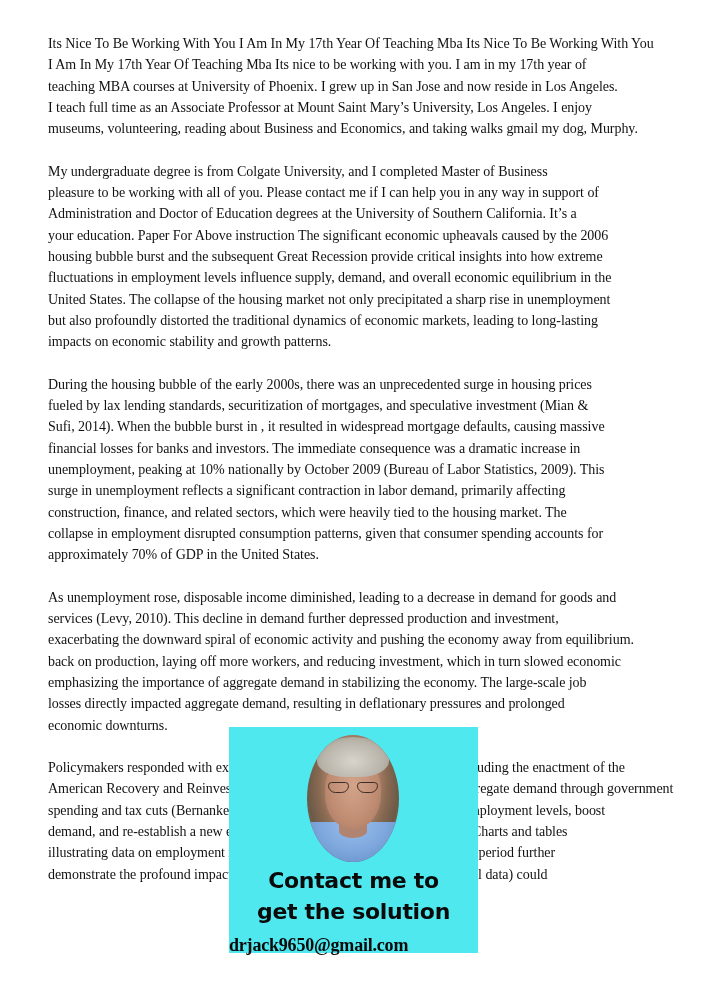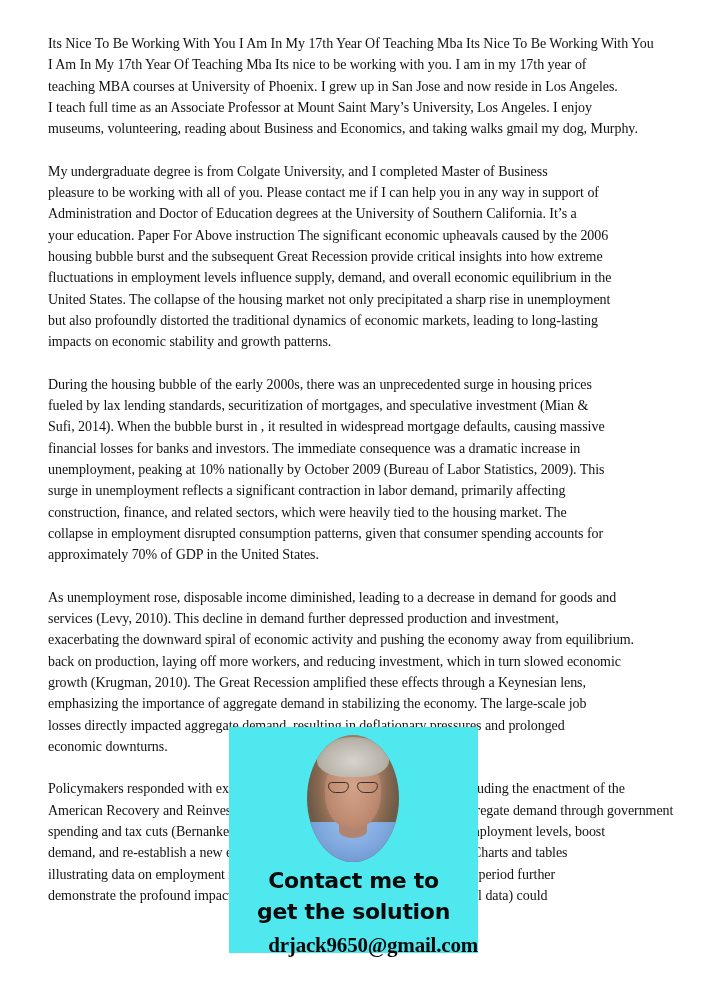--- a/index.html
+++ b/index.html
@@ -103,24 +103,24 @@
       font-size: 22px;
       line-height: 31px;
       color: #0a0a0a;
       letter-spacing: -0.3px;
     }
     .promo-email {
       position: absolute;
       left: 0;
       top: 205px;
       width: 249px;
-      text-align: right;
+      text-align: left;
       font-family: "Liberation Serif", "DejaVu Serif", serif;
       font-weight: bold;
-      font-size: 21px;
+      font-size: 18px;
       line-height: 26px;
       color: #0a0a0a;
       letter-spacing: -0.2px;
     }
   </style>
 </head>
 <body>
 
 <div class="page">
   <p class="para">
@@ -150,21 +150,20 @@
     <span class="line">surge in unemployment reflects a significant contraction in labor demand, primarily affecting</span>
     <span class="line">construction, finance, and related sectors, which were heavily tied to the housing market. The</span>
     <span class="line">collapse in employment disrupted consumption patterns, given that consumer spending accounts for</span>
     <span class="line">approximately 70% of GDP in the United States.</span>
   </p>
   <p class="para">
     <span class="line">As unemployment rose, disposable income diminished, leading to a decrease in demand for goods and</span>
     <span class="line">services (Levy, 2010). This decline in demand further depressed production and investment,</span>
     <span class="line">exacerbating the downward spiral of economic activity and pushing the economy away from equilibrium.</span>
     <span class="line">back on production, laying off more workers, and reducing investment, which in turn slowed economic</span>
-    <span class="line">growth (Krugman, 2010). The Great Recession amplified these effects through a Keynesian lens,</span>
     <span class="line">emphasizing the importance of aggregate demand in stabilizing the economy. The large-scale job</span>
     <span class="line">losses directly impacted aggregate demand, resulting in deflationary pressures and prolonged</span>
     <span class="line">economic downturns.</span>
   </p>
   <p class="para">
     <span class="line">Policymakers responded with expansionary fiscal and monetary policies, including the enactment of the</span>
     <span class="line">American Recovery and Reinvestment Act of 2009, aimed at stimulating aggregate demand through government</span>
     <span class="line">spending and tax cuts (Bernanke, 2015). These measures sought to restore employment levels, boost</span>
     <span class="line">demand, and re-establish a new equilibrium in the labor and goods markets. Charts and tables</span>
     <span class="line">illustrating data on employment rates and economic output trends during this period further</span>

